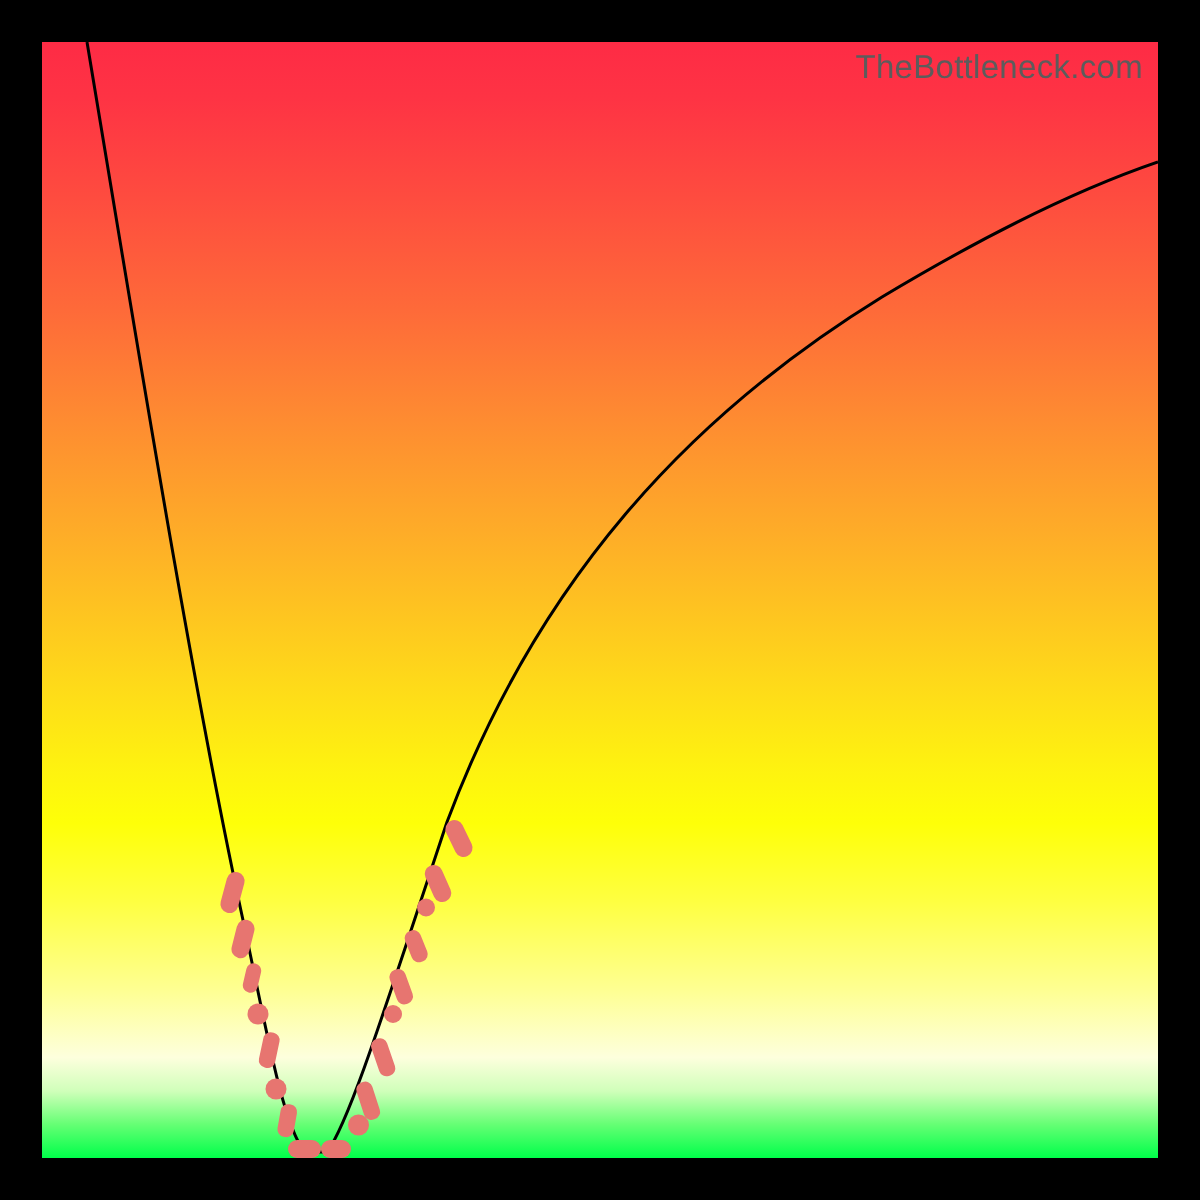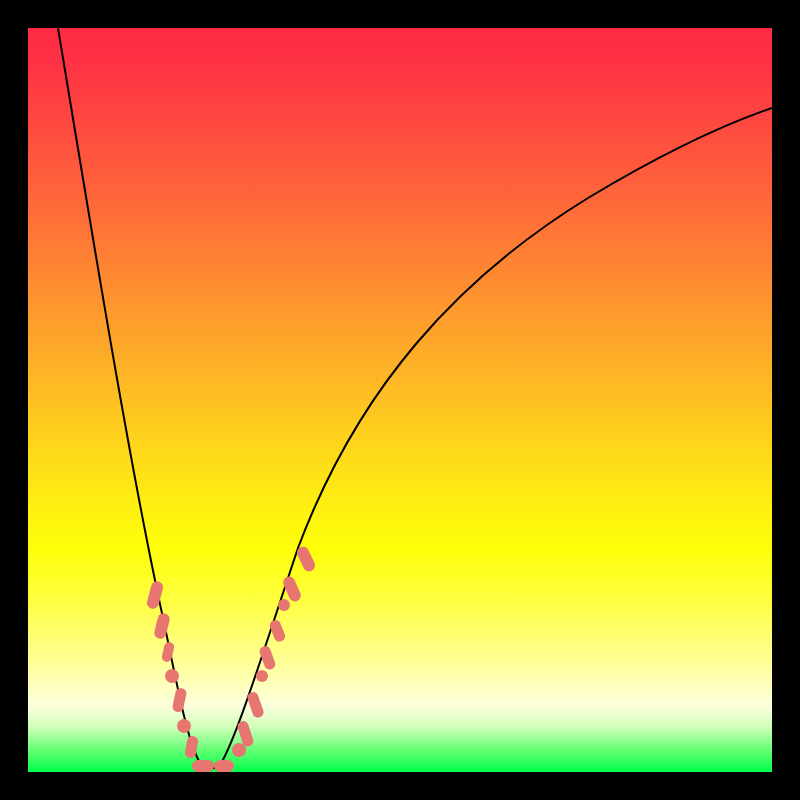--- a/index.html
+++ b/index.html
@@ -66,20 +66,21 @@
   }
   .marker {
     fill: #e77570;
   }
 </style>
 </head>
 <body>
 
 <div class="frame">
   <div class="plot-area">
+    <div class="watermark">TheBottleneck.com</div>
     <svg class="curve" viewBox="0 0 744 744">
       <path class="main" d="M 30 0
            C 60 180, 100 430, 135 590
            C 150 660, 160 720, 175 740
            L 190 740
            C 205 720, 230 640, 270 520
            C 330 360, 430 250, 560 170
            C 640 122, 700 95, 744 80"></path>
       <g>
         <rect class="marker" x="121" y="553" width="12" height="28" rx="6" transform="rotate(15 127 567)"></rect>

